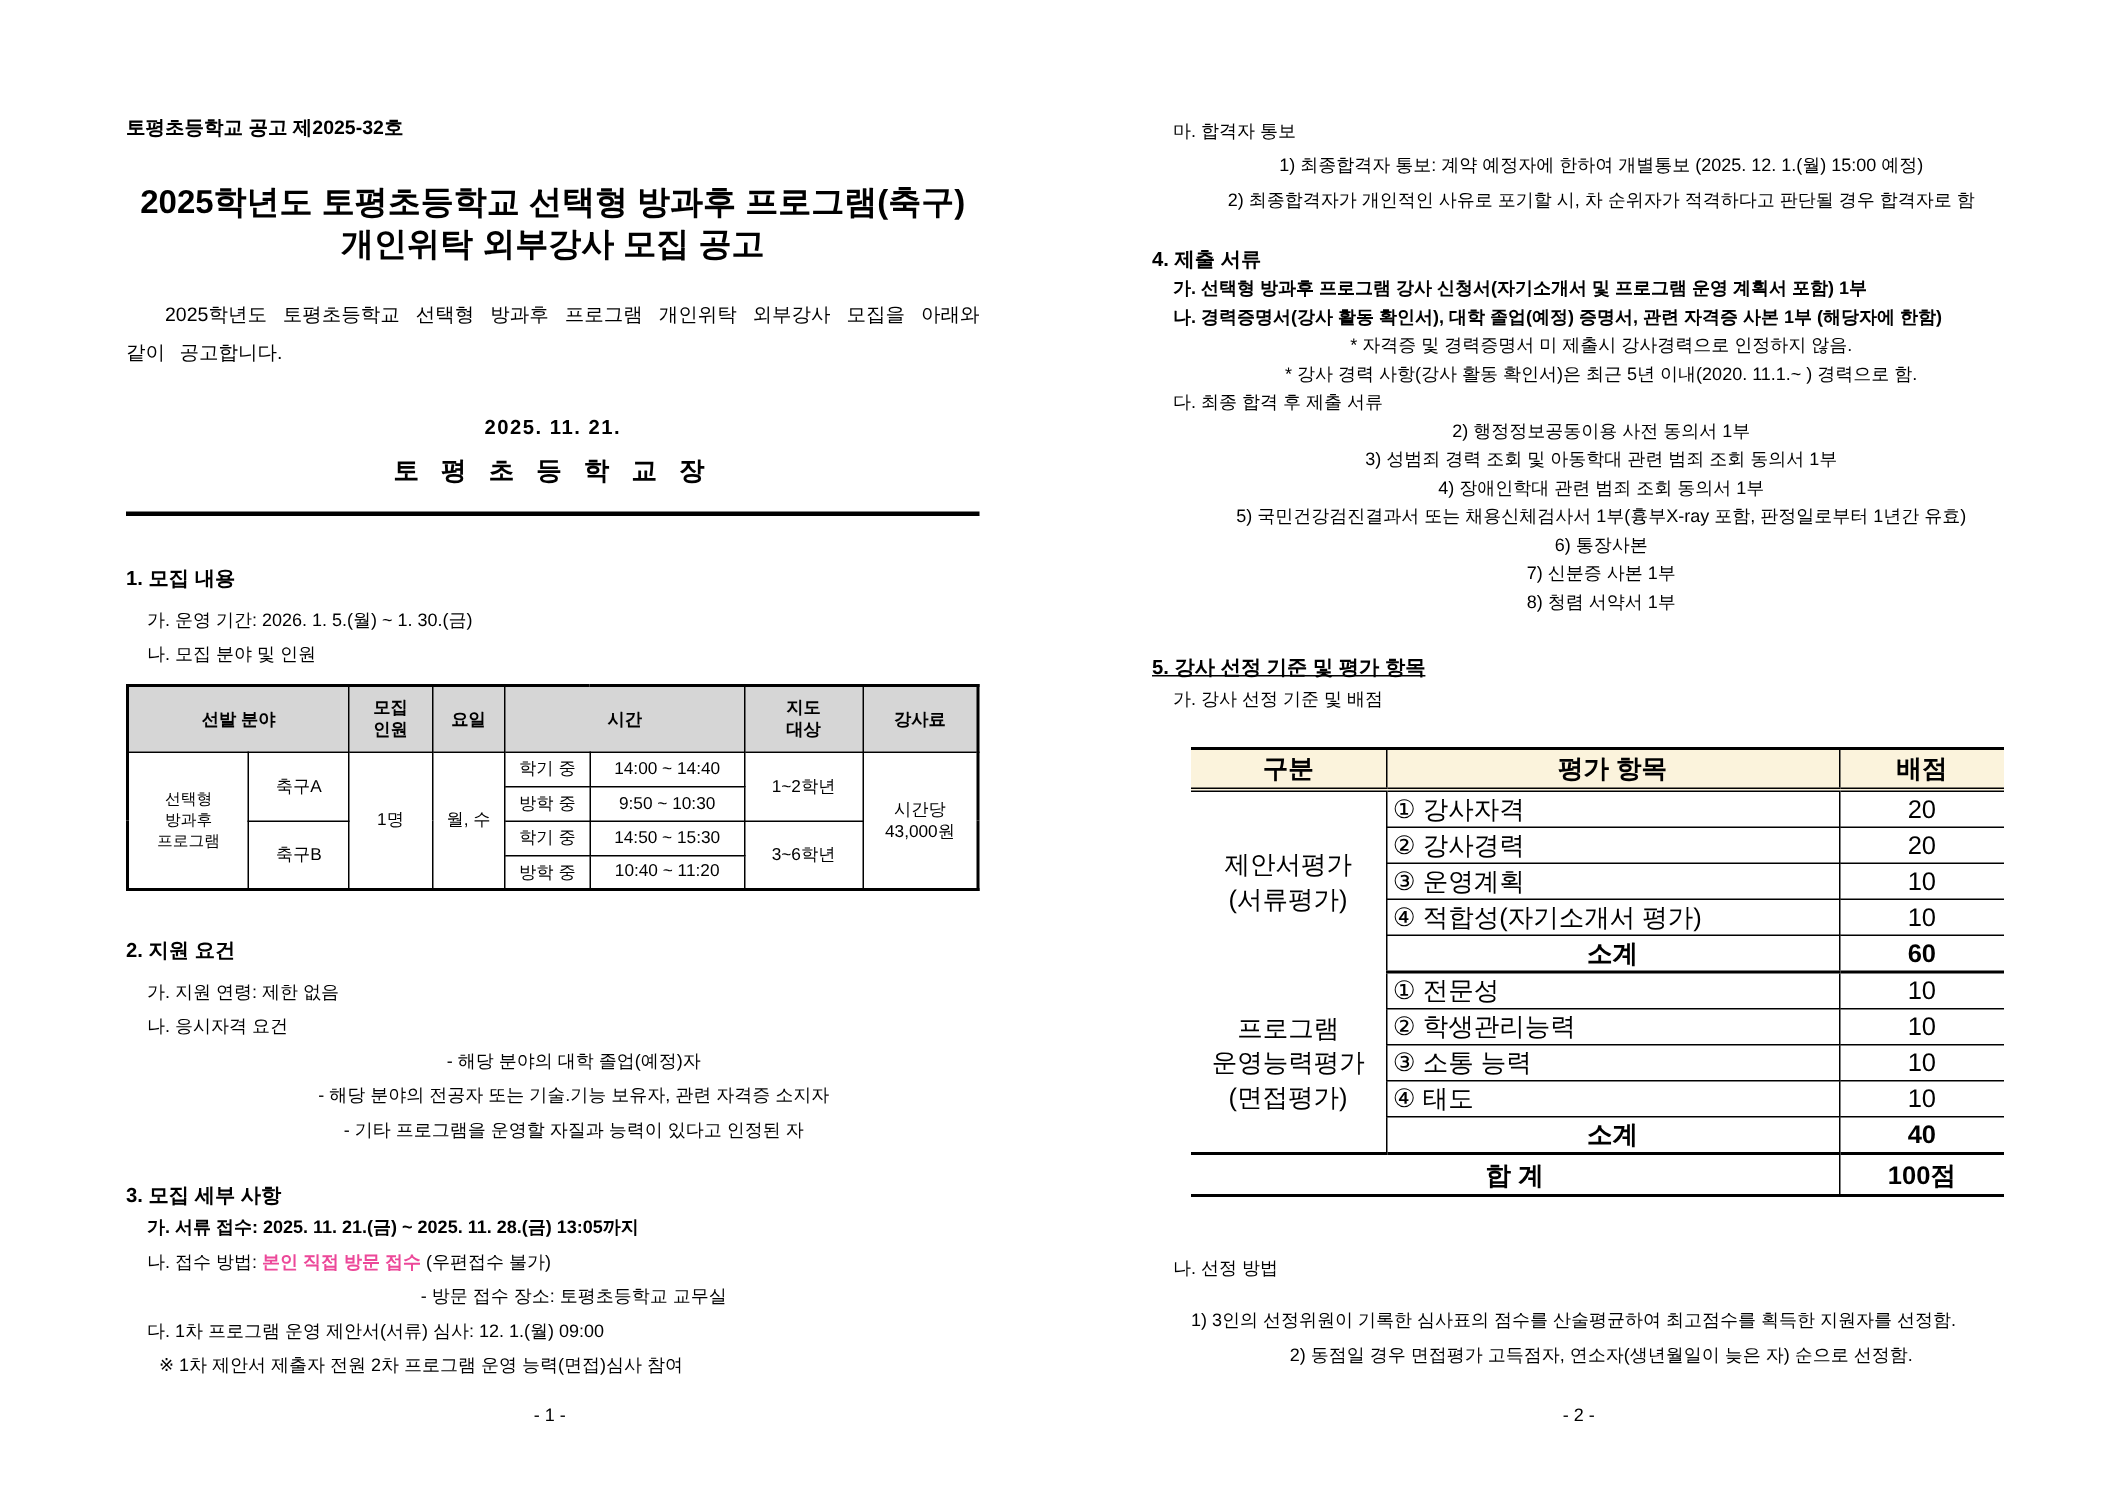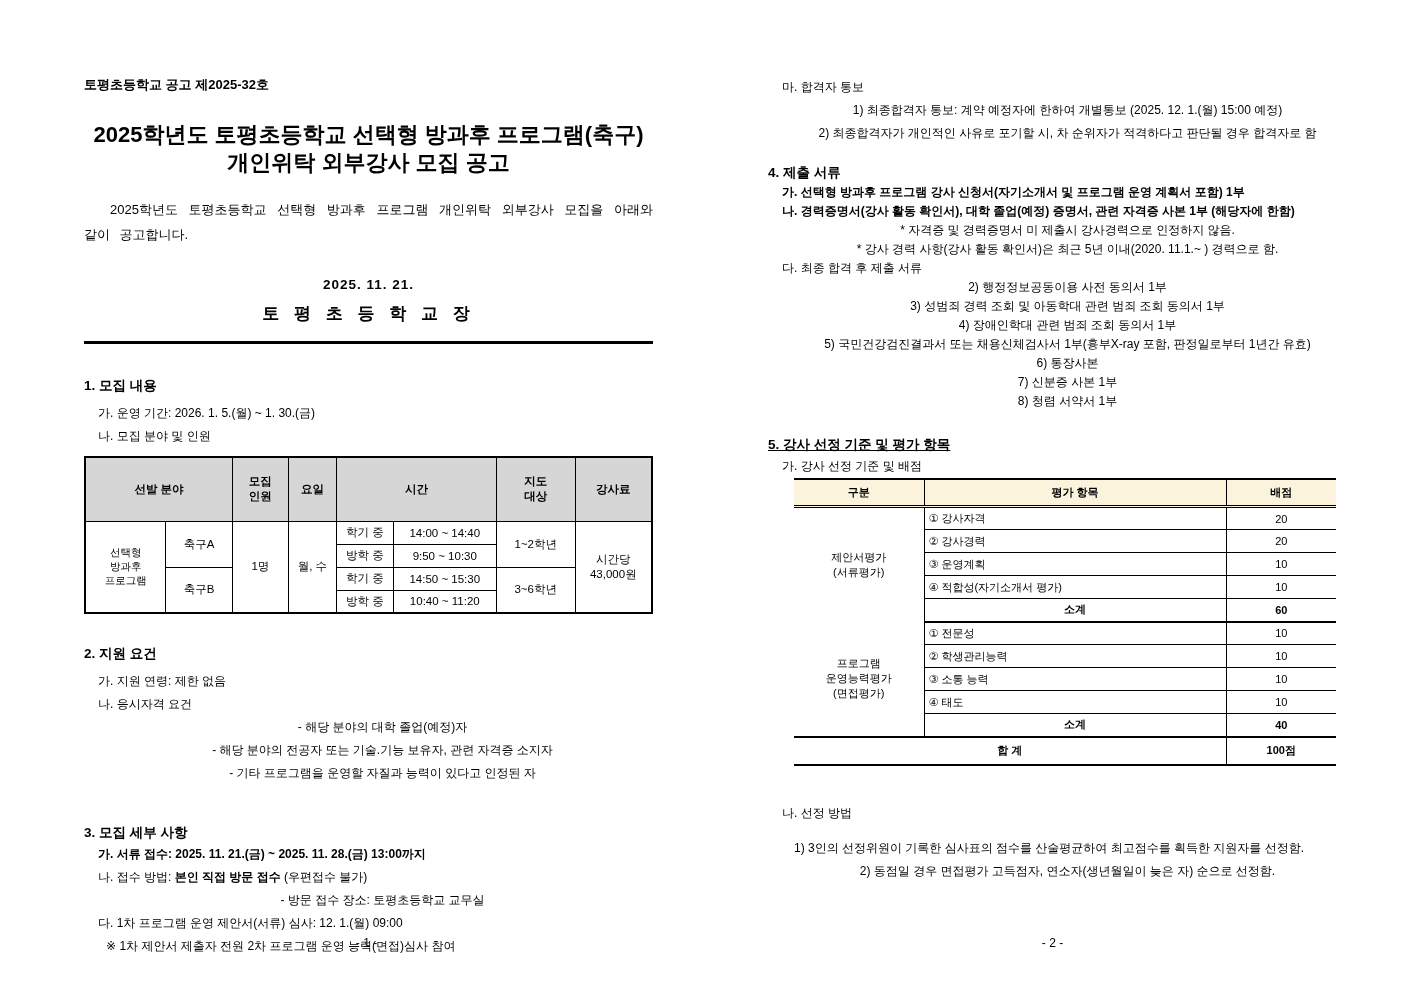--- a/index.html
+++ b/index.html
@@ -18,53 +18,53 @@
   .date { margin-top:30px; text-align:center; font-size:13.5px; font-weight:600; letter-spacing:1px; }
   .signature { margin-top:10px; text-align:center; font-size:17px; font-weight:bold; letter-spacing:5px; }
   .rule { margin-top:16px; border-top:3px solid #000; height:0; }
 
   .sec-heading { font-size:13.5px; font-weight:bold; line-height:20px; }
   .li { font-size:12px; line-height:23px; }
   .ind1 { padding-left:14px; }
   .ind2 { padding-left:28px;text-align:center; }
   .ind3 { padding-left:22px; }
   .bold { font-weight:bold; }
-  .blue { color:#000000; font-weight:bold;margin-top:48px; }
+  .blue { color:#ec4899; font-weight:bold;margin-top:48px; }
   .ul { text-decoration:underline; }
   .pre { white-space:pre-line; }
   .hang { padding-left:44px; text-indent:-18px;margin-top:12px; }
 
   
   .t1 { margin-top:8px; border-collapse:collapse; table-layout:fixed; width:569px;
         font-size:11.5px; border:2px solid #000; }
   .t1 td { border:1px solid #000; text-align:center; vertical-align:middle; padding:0 1px; }
   .t1 .th { background:#D6D6D6; font-weight:bold; }
-  .t1 tr.hd { height:64px; }
+  .t1 tr.hd { height:44px; }
   .t1 tr.bd { height:23px; }
   .t1 .small { font-size:10.5px; }
 
   
-  .t2 { margin-top:0; margin-left:26px; border-collapse:collapse; table-layout:fixed;
-        width:542px; font-size:11px; border-top:2px solid #000; border-bottom:2px solid #000; }
+  .t2 { margin-top:20px; margin-left:26px; border-collapse:collapse; table-layout:fixed;
+        width:542px; font-size:17px; border-top:2px solid #000; border-bottom:2px solid #000; }
   .t2 td { vertical-align:middle; padding:0 4px; }
   .t2 tr.hd td { background:#FBF3DC; font-weight:bold; text-align:center; height:25px;
                  border-bottom:3px double #000; }
   .t2 td.mid { border-left:1px solid #000; border-right:1px solid #000; }
   .t2 tr.row { height:23px; }
   .t2 td.item { text-align:left; }
   .t2 td.pts { text-align:center; }
   .t2 td.cat { text-align:center; }
   .t2 tr.row td.item, .t2 tr.row td.pts { border-bottom:1px solid #000; }
   .t2 tr.sub td { font-weight:bold; text-align:center; }
   .t2 .grp-end { border-bottom:2px solid #000 !important; }
   .t2 tr.total { height:28px; }
   .t2 tr.total td { font-weight:bold; text-align:center; }
   .t2 tr.total td.lbl { border-right:1px solid #000; }
 
-  .mt6 { margin-top:6px; } .mt18 { margin-top:18px; } .mt22 { margin-top:38px; }
+  .mt6 { margin-top:6px; } .mt18 { margin-top:18px; } .mt22 { margin-top:22px; }
   .mt24 { margin-top:24px;text-decoration:underline; } .mt30 { margin-top:30px; } .mt32 { margin-top:32px; } .mt36 { margin-top:36px; }
   .docs .li { line-height:19px; }
   .tight .li { line-height:19px; }
   .page-num { position:absolute; bottom:42px; left:0; width:100%; text-align:center; font-size:12px; }
 </style>
 </head>
 <body>
 
 <div class="page" id="page1">
   <div class="doc-num">토평초등학교 공고 제2025-32호</div>
@@ -137,21 +137,21 @@
     </table>
 
   <div class="sec-heading mt30">2. 지원 요건</div>
   <div class="li ind1 mt6">가. 지원 연령: 제한 없음</div>
   <div class="li ind1">나. 응시자격 요건</div>
   <div class="li ind2">- 해당 분야의 대학 졸업(예정)자</div>
   <div class="li ind2">- 해당 분야의 전공자 또는 기술.기능 보유자, 관련 자격증 소지자</div>
   <div class="li ind2">- 기타 프로그램을 운영할 자질과 능력이 있다고 인정된 자</div>
 
   <div class="sec-heading mt22">3. 모집 세부 사항</div>
-  <div class="li ind1 bold">가. 서류 접수: 2025. 11. 21.(금) ~ 2025. 11. 28.(금) 13:00까지</div>
+  <div class="li ind1 bold">가. 서류 접수: 2025. 11. 21.(금) ~ 2025. 11. 28.(금) 13:05까지</div>
   <div class="li ind1">
     <span>나. 접수 방법: </span><span class="blue">본인 직접 방문 접수</span><span> (우편접수 불가)</span>
   </div>
   <div class="li ind2">- 방문 접수 장소: 토평초등학교 교무실</div>
   <div class="li ind1">다. 1차 프로그램 운영 제안서(서류) 심사: 12. 1.(월) 09:00</div>
   <div class="li ind3">※ 1차 제안서 제출자 전원 2차 프로그램 운영 능력(면접)심사 참여</div>
 
   <div class="page-num">- 1 -</div>
 </div>
 

